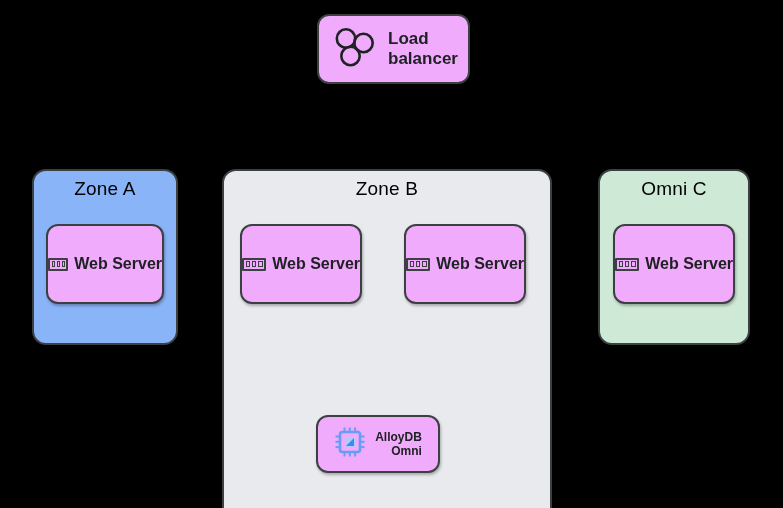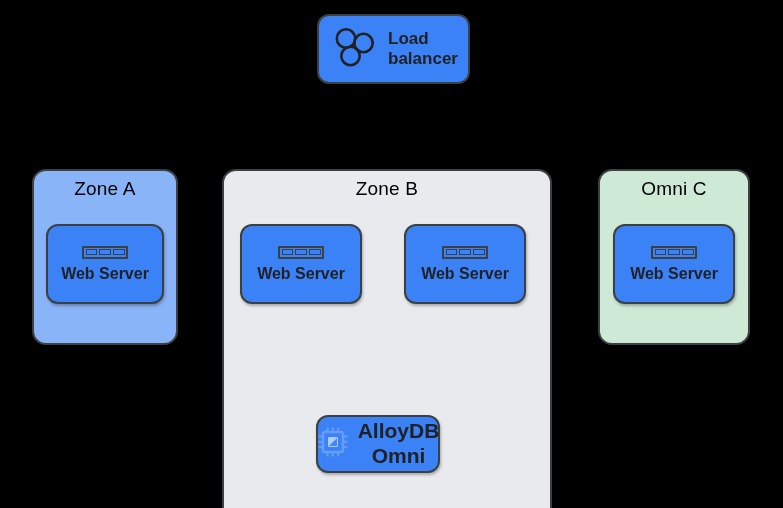--- a/index.html
+++ b/index.html
@@ -50,27 +50,26 @@
   #zone-b {
     left: 222px; top: 169px; width: 330px; height: 356px;
     background: #E8EAED;
   }
   #zone-c {
     left: 598px; top: 169px; width: 152px; height: 176px;
     background: #CEEAD6;
   }
   
   .card {
-    background: #3b82f6;
+    background: #f0abfc;
     border: 2px solid #3c4043;
     border-radius: 12px;
     box-shadow: 1px 2px 3px rgba(0,0,0,0.28);
   }
   .webserver {
-    flex-direction: column;
     justify-content: center;
     gap: 6px;
   }
   .ws-label {
     font-size: 16px;
     font-weight: bold;
     color: #202124;
     white-space: nowrap;
   }
   
@@ -109,25 +108,25 @@
     line-height: 1.18;
     text-align: left;
     white-space: pre-line;
   }
   
   #alloydb {
     left: 316px; top: 415px; width: 124px; height: 58px;
     gap: 9px;
   }
   .db-text {
-    font-size: 21px;
+    font-size: 12px;
     font-weight: bold;
     color: #202124;
     line-height: 1.18;
-    text-align: center;
+    text-align: right;
     white-space: pre-line;
   }
   svg.arrows {
     position: absolute;
     left: 0; top: 0;
     width: 783px;
     height: 508px;
     pointer-events: none;
   }
 </style>

